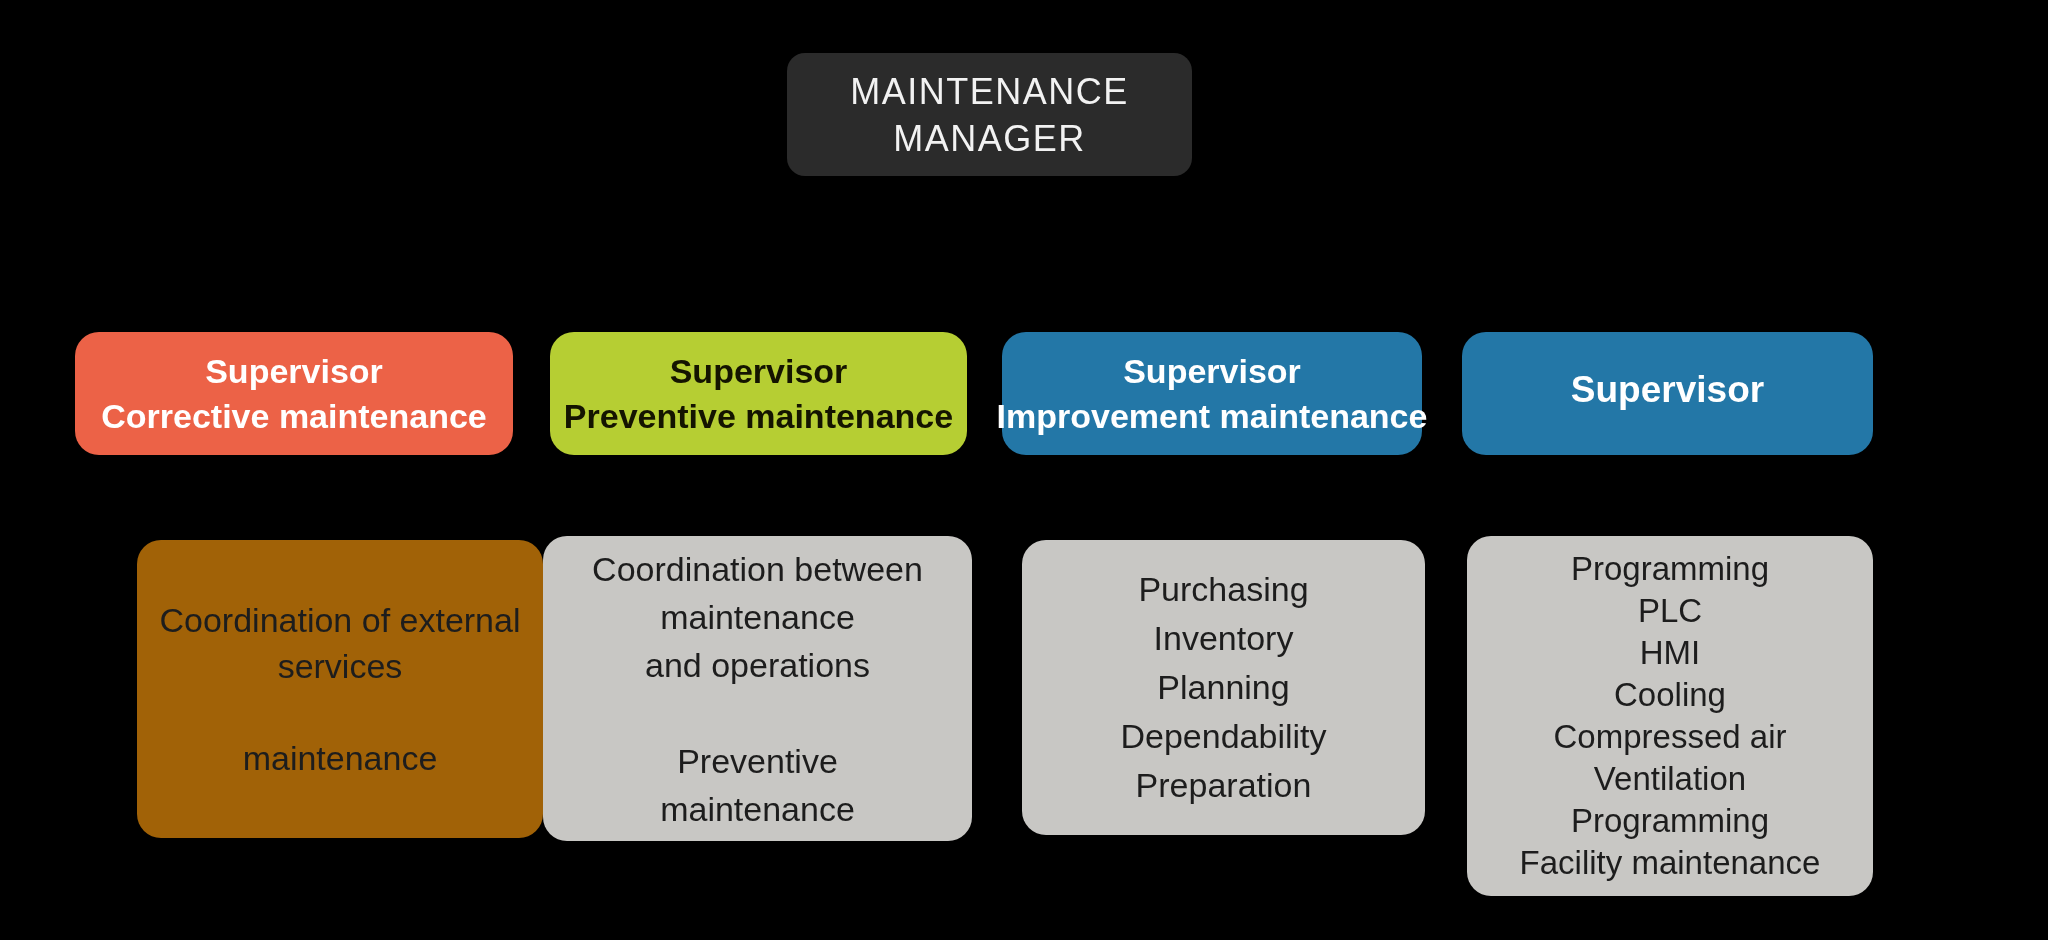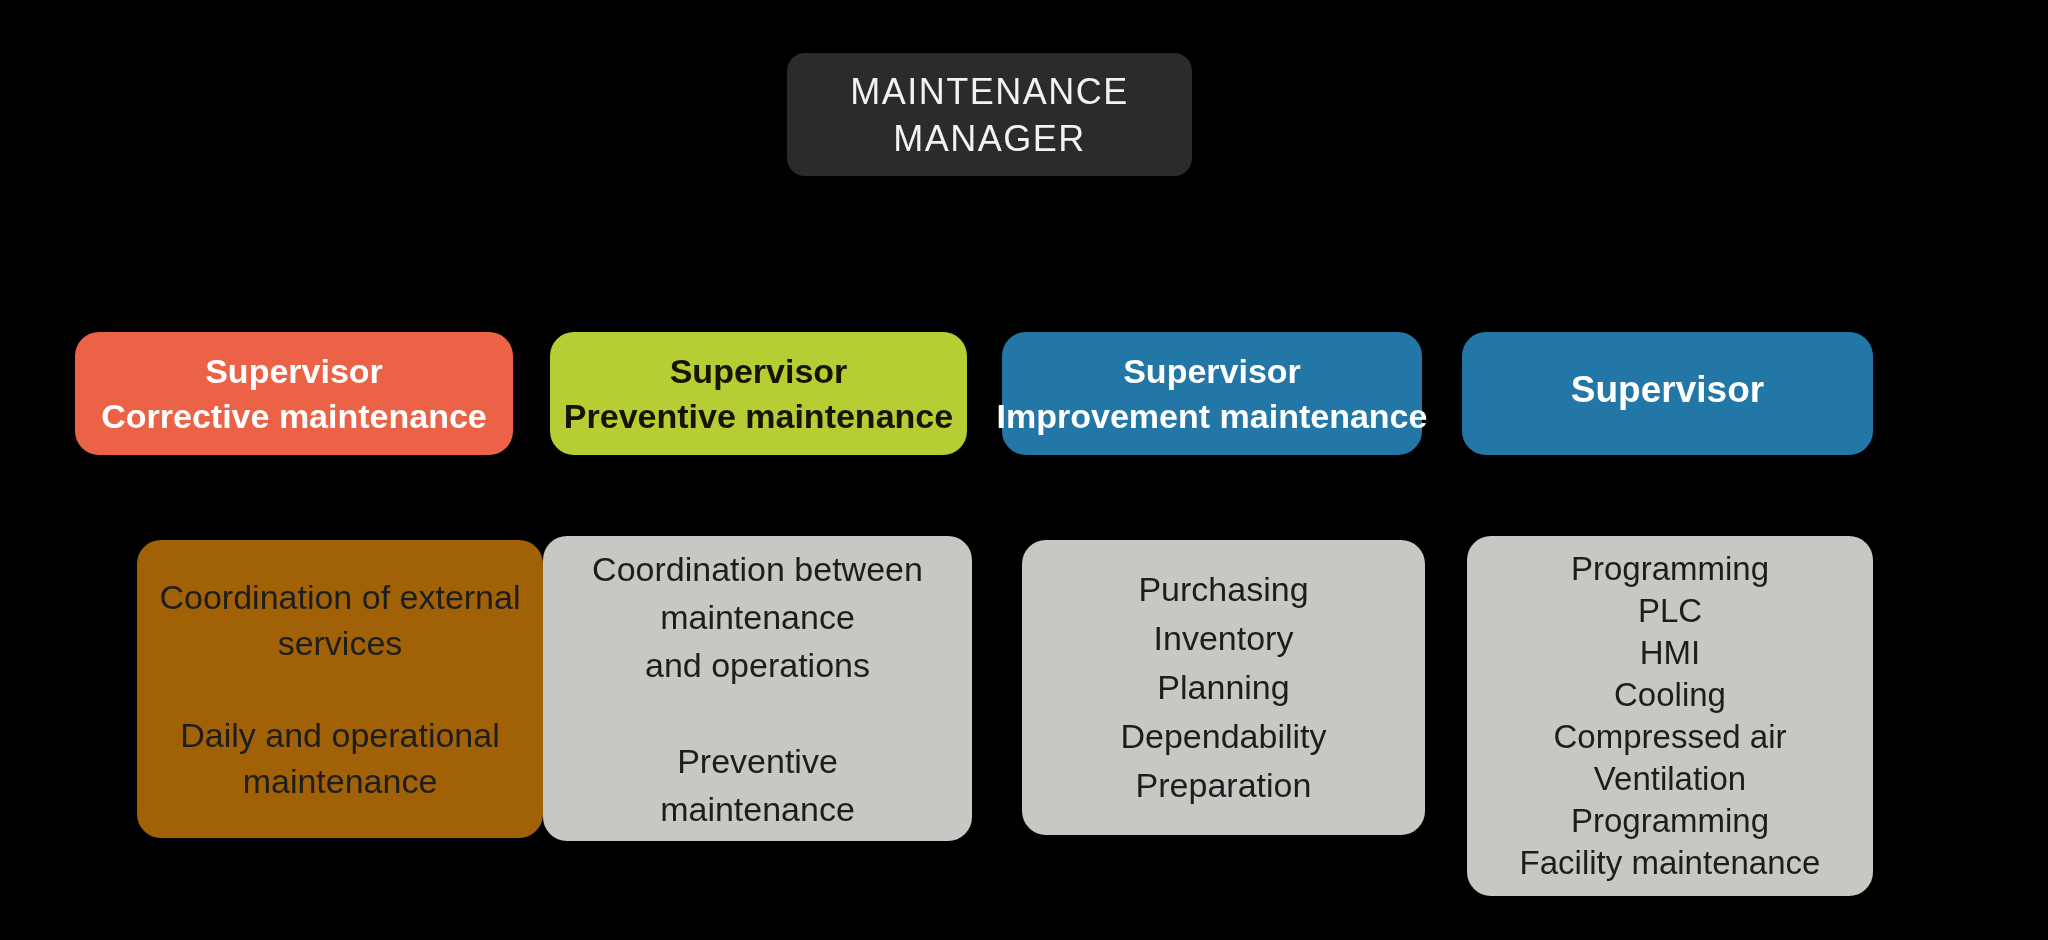--- a/index.html
+++ b/index.html
@@ -91,21 +91,20 @@
     </div>
 
   <div class="box sup-box" id="sup-3" style="background: rgb(35, 119, 167); color: rgb(255, 255, 255);">
       <div class="line">Supervisor</div>
     </div>
 
   <div class="box det-box" id="det-0" style="background: #a16207; color: rgb(29, 29, 29); margin-left: 35px;">
       <div class="line">Coordination of external</div>
       <div class="line">services</div>
       <div class="line">&nbsp;</div>
-      <div class="line">Daily and operational</div>
       <div class="line">maintenance</div>
     </div>
 
   <div class="box det-box" id="det-1" style="background: rgb(200, 199, 196); color: rgb(29, 29, 29);">
       <div class="line">Coordination between</div>
       <div class="line">maintenance</div>
       <div class="line">and operations</div>
       <div class="line">&nbsp;</div>
       <div class="line">Preventive</div>
       <div class="line">maintenance</div>

